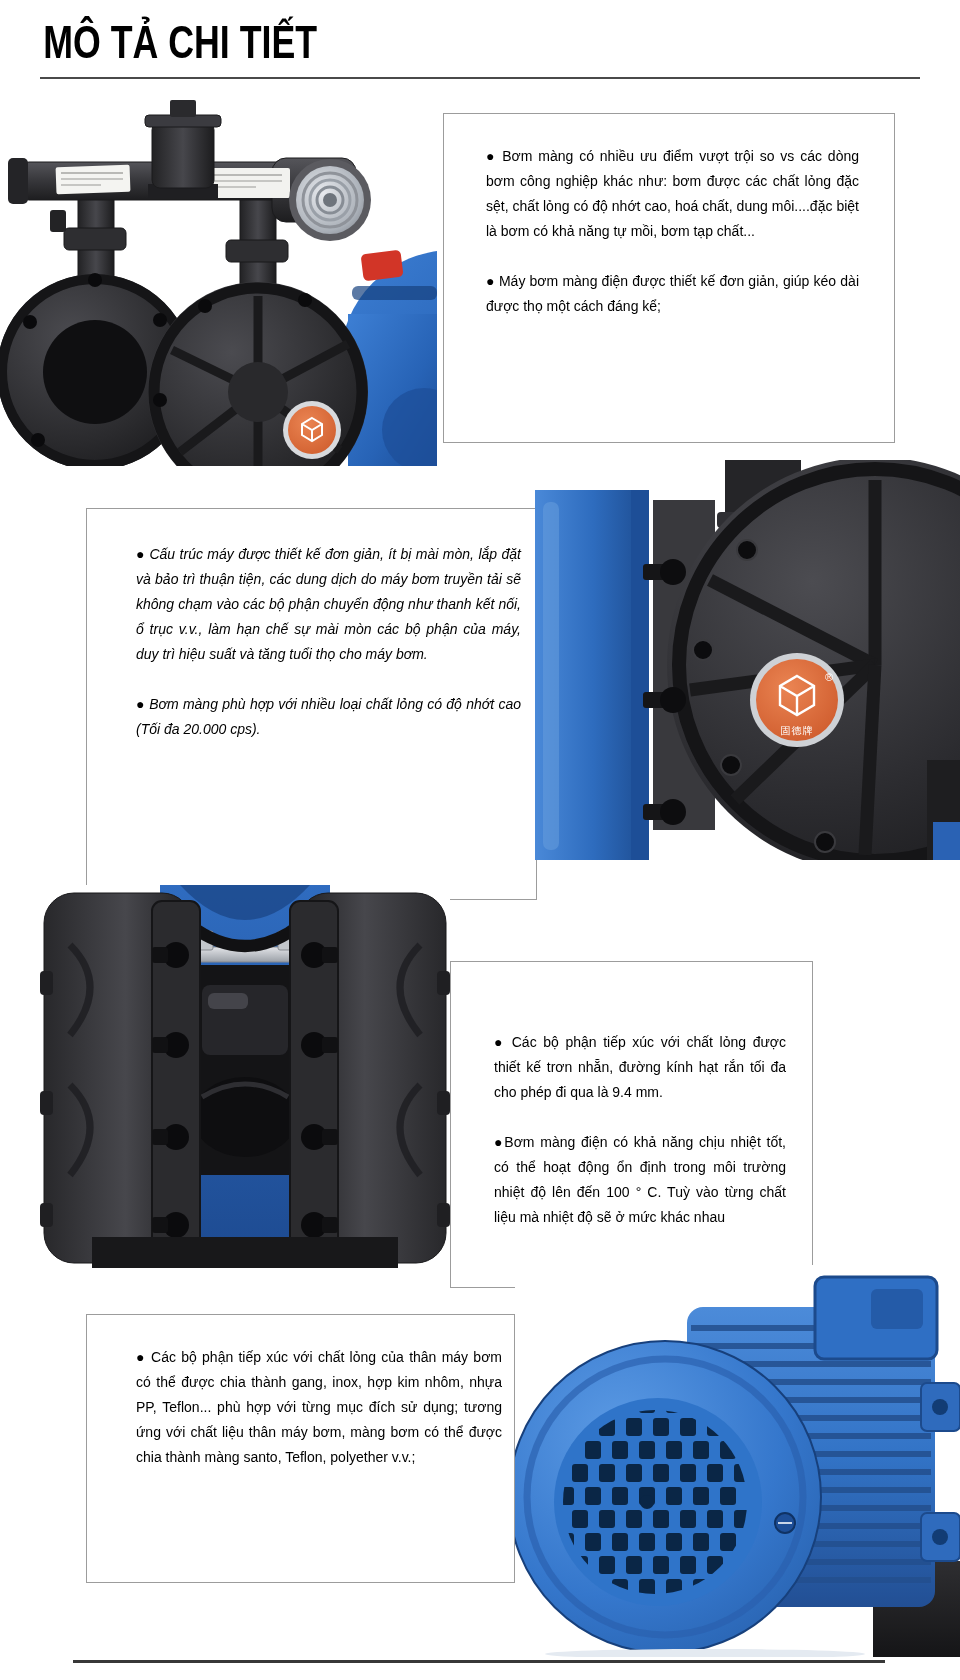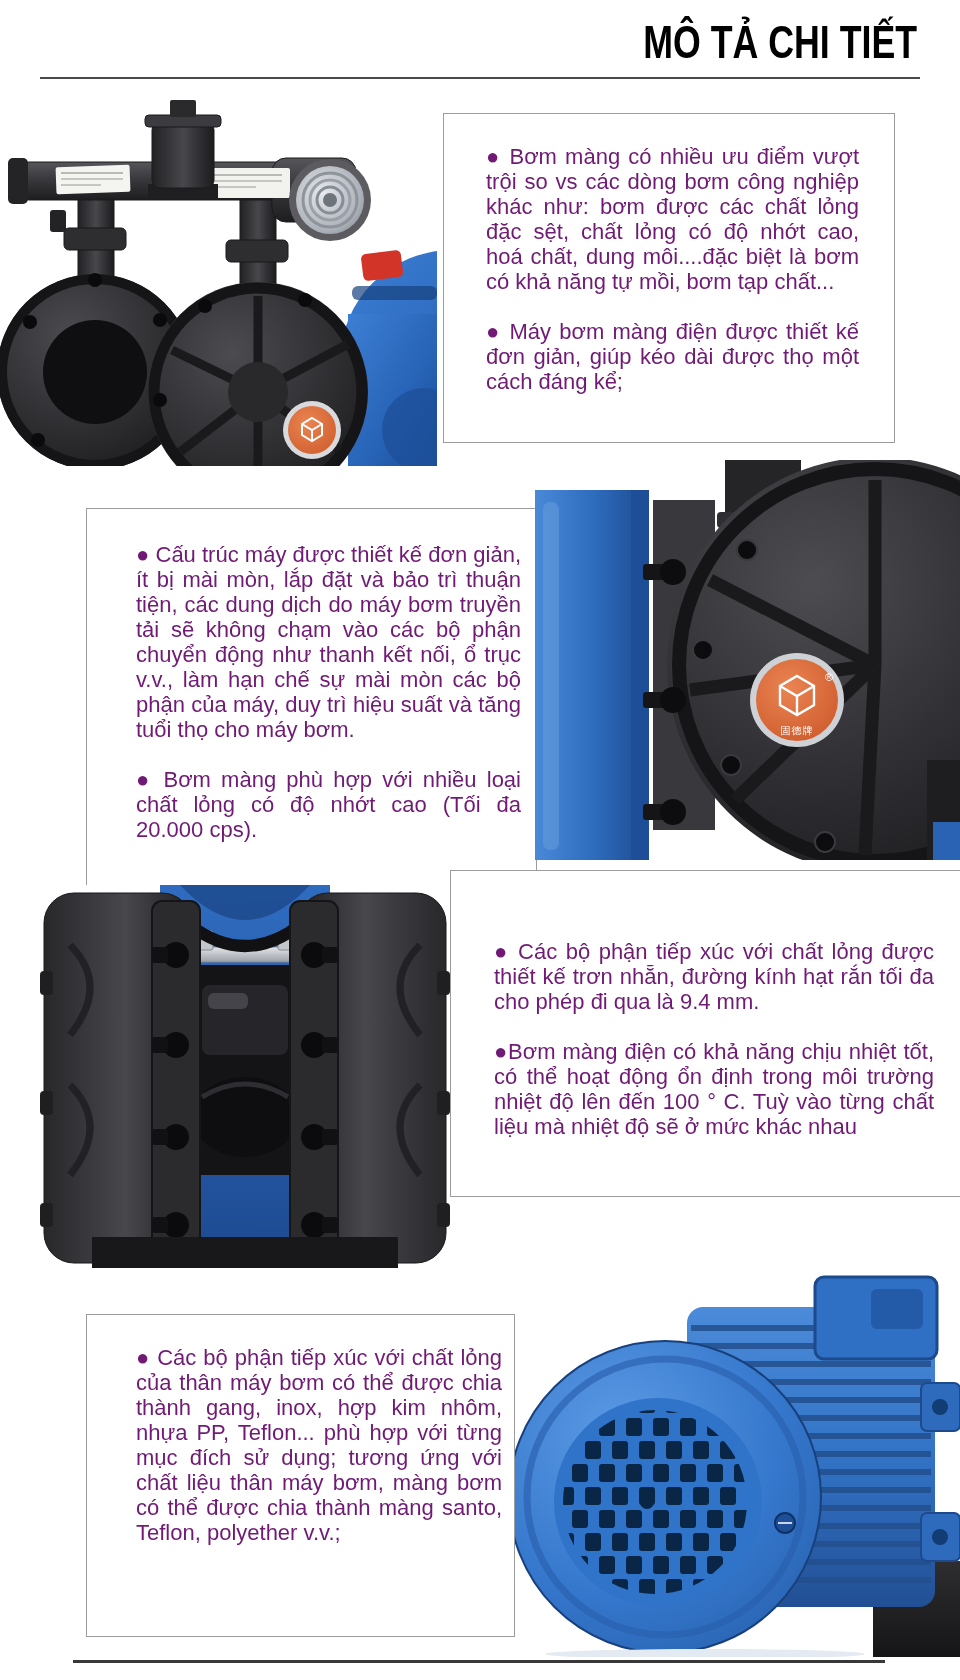--- a/index.html
+++ b/index.html
@@ -3,38 +3,38 @@
 <meta charset="utf-8">
 <style>
   html,body{margin:0;padding:0;background:#ffffff;}
   .page{
     position:relative;width:960px;height:1680px;margin:0 auto;
     background:#ffffff;overflow:hidden;
     font-family:"Liberation Sans","DejaVu Sans",sans-serif;
   }
   .page-title{
     position:absolute;top:14px;left:0;width:960px;height:62px;
-    text-align:right;color:#000;
+    text-align:left;color:#000;
   }
   .page-title span{
     display:inline-block;font-size:47px;font-weight:700;letter-spacing:0px;
     transform:scaleX(.76);transform-origin:50% 50%;white-space:nowrap;
   }
   .rule-top{position:absolute;top:77px;left:40px;width:880px;height:2px;background:#4a4a4a;}
   .rule-bottom{position:absolute;top:1660px;left:73px;width:812px;height:3px;background:#383838;}
   .textbox{
     position:absolute;box-sizing:border-box;border:1px solid #9c9c9c;background:#fff;
-    color:#701a75;font-size:22px;line-height:25px;text-align:justify;
+    color:#000000;font-size:14px;line-height:25px;text-align:justify;
     overflow:hidden;
   }
   .textbox p{margin:0 0 25px 0;}
   #box1{left:443px;top:113px;width:452px;height:330px;padding:30px 35px 0 42px;}
-  #box2{left:86px;top:508px;width:451px;height:392px;padding:33px 15px 0 49px;}
-  #box3{left:450px;top:870px;width:511px;height:327px;padding:68px 26px 0 43px;}
-  #box4{left:86px;top:1314px;width:429px;height:323px;padding:30px 12px 0 49px;}
+  #box2{left:86px;top:508px;width:451px;height:392px;padding:33px 15px 0 49px;font-style:italic;}
+  #box3{left:450px;top:961px;width:363px;height:327px;padding:68px 26px 0 43px;}
+  #box4{left:86px;top:1314px;width:429px;height:269px;padding:30px 12px 0 49px;}
   .photo{position:absolute;display:block;}
   #photo1{left:0;top:100px;}
   #photo2{left:535px;top:460px;}
   #photo3{left:40px;top:885px;}
   #photo4{left:515px;top:1265px;}
 </style>
 </head>
 <body>
 
 <div class="page">

